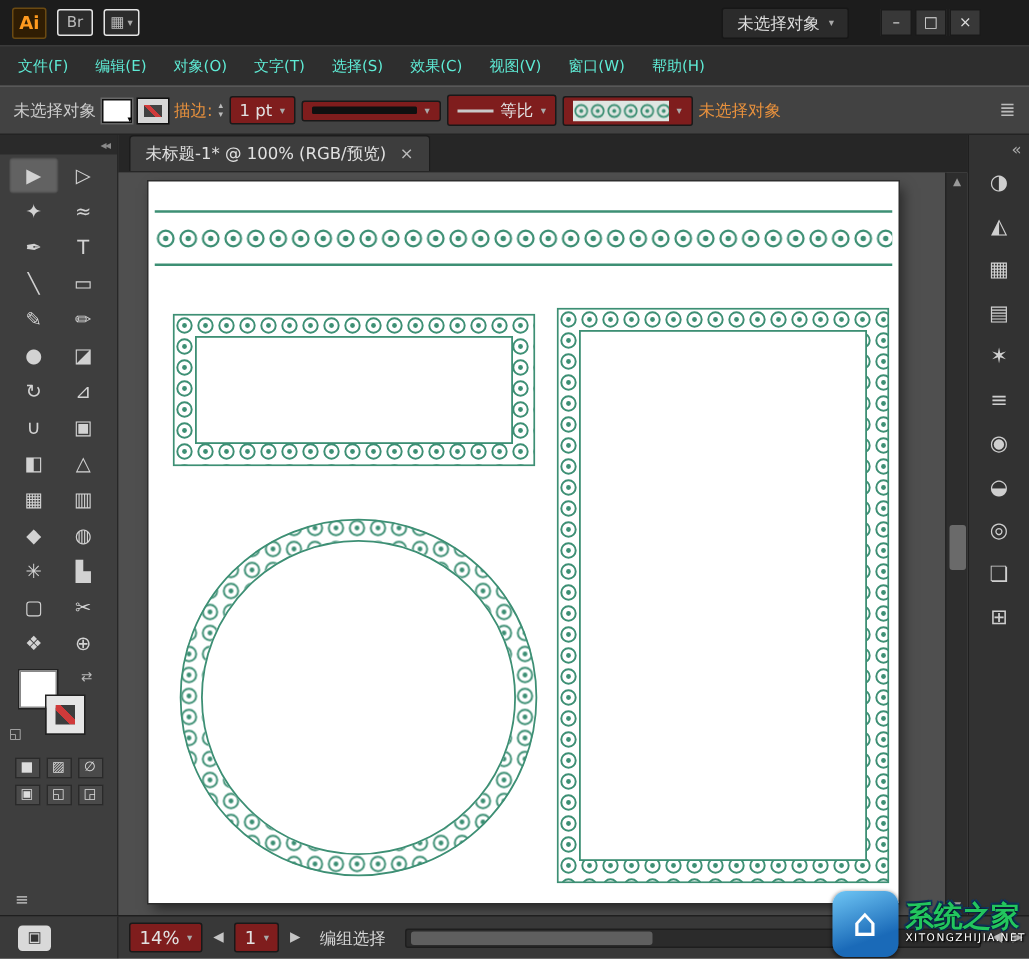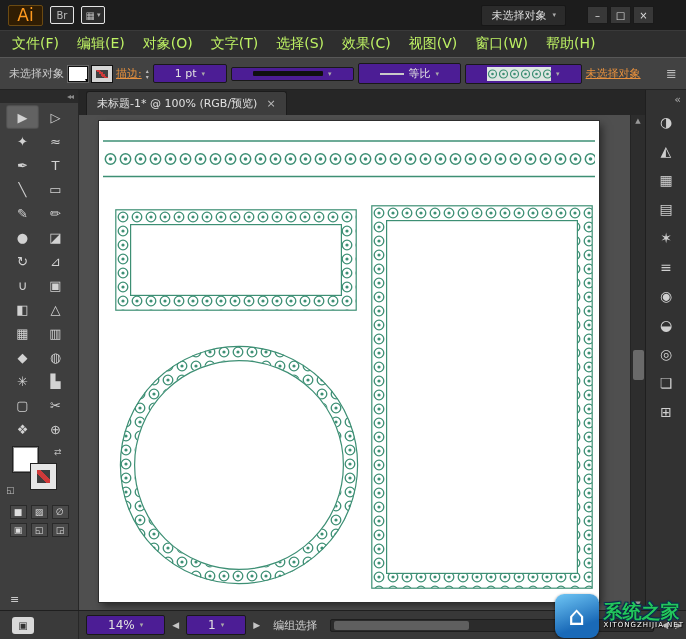--- a/index.html
+++ b/index.html
@@ -1,52 +1,52 @@
 <!DOCTYPE html>
 <html style="--orn: #3d8f74;"><head>
 <meta charset="utf-8">
 <style>
 *{box-sizing:border-box;margin:0;padding:0}
 body{background:#111;font-family:"DejaVu Sans","Liberation Sans",sans-serif}
 #app{position:relative;width:686px;height:639px;background:#3f3f3f;color:#ccc;font-size:12px;overflow:hidden}
 .titlebar{height:30px;background:#1c1c1c;display:flex;align-items:center;gap:7px;padding:0 8px}
-.logo{width:35px;height:21px;background:#301d03;border:1px solid #6b4a12;border-radius:2px;color:#ff9a1f;font-weight:normal;font-size:17px;display:flex;align-items:center;justify-content:center}
+.logo{width:23px;height:21px;background:#301d03;border:1px solid #6b4a12;border-radius:2px;color:#ff9a1f;font-weight:bold;font-size:12px;display:flex;align-items:center;justify-content:center}
 .tb-icon{width:24px;height:18px;background:#2b2b2b;border:1px solid #e5e5e5;border-radius:2px;color:#bbb;font-size:10px;display:flex;align-items:center;justify-content:center;gap:2px}
 .workspace{margin-left:auto;display:flex;align-items:center;gap:6px;background:#2b2b2b;border:1px solid #171717;border-radius:2px;padding:2px 9px;font-size:11px;color:#ddd}
 .winbtns{display:flex;gap:2px;margin-left:14px;margin-right:24px}
 .winbtn{width:21px;height:18px;background:#383838;border:1px solid #1a1a1a;color:#ddd;font-size:10px;display:flex;align-items:center;justify-content:center}
 .menubar{height:27px;background:#2e2e2e;border-top:1px solid #3a3a3a;display:flex;align-items:center;padding:0 3px}
-.menu-item{padding:5px 9px;font-size:14px;color:#bef264;cursor:default}
+.menu-item{padding:5px 9px;font-size:10px;color:#5eead4;cursor:default}
 .controlbar{height:33px;background:#424242;border-top:1px solid #585858;border-bottom:1px solid #232323;display:flex;align-items:center;gap:4px;padding:0 9px;font-size:11px}
 .swatch{width:20px;height:16px;background:#fff;border:1px solid #111;box-shadow:0 0 0 1px #666;position:relative}
 .swatch .car{position:absolute;right:-1px;bottom:-2px;font-size:6px;color:#000}
 .sw-stroke-sm{width:20px;height:16px;border:4px solid #d6d6d6;outline:1px solid #111;background:linear-gradient(45deg,transparent 40%,#d03a3a 40%,#d03a3a 60%,transparent 60%)}
-.olink{color:#e8913d;text-decoration:underline;cursor:pointer;white-space:nowrap}
+.olink{color:#e8913d;cursor:pointer;white-space:nowrap}
 .stepper{display:flex;flex-direction:column;font-size:6px;color:#bbb;line-height:6px}
-.field{background:#4c1d95;border:1px solid #191919;border-radius:2px;display:flex;align-items:center;gap:5px;padding:2px 21px;color:#e2e2e2;white-space:nowrap}
+.field{background:#7f1d1d;border:1px solid #191919;border-radius:2px;display:flex;align-items:center;gap:5px;padding:2px 6px;color:#e2e2e2;white-space:nowrap}
 .car{font-size:7px;color:#aaa}
 .dd-line{width:70px;height:5px;background:#101010;border-radius:1px}
 .mini-line{width:24px;height:2px;background:#c9c9c9}
 .cb-right{margin-left:auto;color:#bbb;font-size:13px}
 .mainrow{display:flex;height:520px}
 .toolcol{width:79px;background:#3e3e3e;border-right:1px solid #272727;display:flex;flex-direction:column}
 .toolhead{height:13px;background:#2a2a2a;color:#8a8a8a;font-size:8px;display:flex;align-items:center;justify-content:flex-end;padding-right:5px;letter-spacing:-1px}
 .tools{display:grid;grid-template-columns:1fr 1fr;padding:2px 6px 0 6px}
 .tool{height:24px;display:flex;align-items:center;justify-content:center;color:#d2d2d2;font-size:13px;border-radius:2px}
 .tool.active{background:#626262;box-shadow:inset 0 0 2px #1d1d1d}
 .fillstroke{position:relative;height:56px;margin-top:4px}
 .fillbox{position:absolute;left:13px;top:2px;width:25px;height:25px;background:#fff;border:1px solid #888;box-shadow:0 0 0 1px #222}
 .strokebox{position:absolute;left:31px;top:19px;width:25px;height:25px;border:6px solid #e6e6e6;outline:1px solid #222;background:linear-gradient(45deg,transparent 38%,#d03a3a 38%,#d03a3a 62%,transparent 62%)}
 .swapg{position:absolute;left:54px;top:2px;font-size:9px;color:#bbb}
 .defg{position:absolute;left:6px;top:40px;font-size:9px;color:#bbb}
 .btnrow{display:flex;justify-content:center;gap:4px;margin-top:4px}
 .mini-btn{width:17px;height:14px;background:#4a4a4a;border:1px solid #2a2a2a;color:#ddd;font-size:9px;display:flex;align-items:center;justify-content:center}
 .toolfoot{margin-top:auto;padding:4px 10px;color:#c9c9c9;font-size:11px}
 .centercol{flex:1;min-width:0;display:flex;flex-direction:column}
-.tabbar{height:25px;background:#262626;display:flex;align-items:center;padding-left:7px}
+.tabbar{height:25px;background:#262626;display:flex;align-items:flex-start;padding-left:7px}
 .tab{height:24px;display:flex;align-items:center;gap:9px;background:#3d3d3d;border:1px solid #1c1c1c;border-bottom:none;border-radius:3px 3px 0 0;padding:0 10px;font-size:11px;color:#e0e0e0}
 .tab-close{color:#bbb;font-size:11px}
 .canvas{position:relative;flex:1;background:#4f4f4f;overflow:hidden}
 .artboard{position:absolute;left:20px;top:6px;width:500px;height:481px;background:#fff;box-shadow:0 0 0 1px #2d2d2d,3px 4px 8px rgba(0,0,0,.5)}
 .orn{color:var(--orn,#3d8f74);position:absolute;display:block}
 .vscroll{position:absolute;top:0;right:0;bottom:0;width:15px;background:#2d2d2d;border-left:1px solid #242424;display:flex;flex-direction:column;align-items:center;justify-content:space-between;padding:2px 0;font-size:7px;color:#999}
 .vthumb{position:absolute;left:2px;top:235px;width:11px;height:30px;background:#6a6a6a;border-radius:2px}
 .rightcol{width:41px;background:#323232;border-left:1px solid #1f1f1f;display:flex;flex-direction:column;align-items:center;padding:1px 0;gap:1px}
 .panel-btn{width:34px;height:28px;display:flex;align-items:center;justify-content:center;color:#cfcfcf;font-size:14px;border-radius:2px}
 .panel-btn[data-name="collapse-panels-icon"]{height:16px;font-size:11px;color:#aaa;justify-content:flex-end;padding-right:4px;width:38px}

